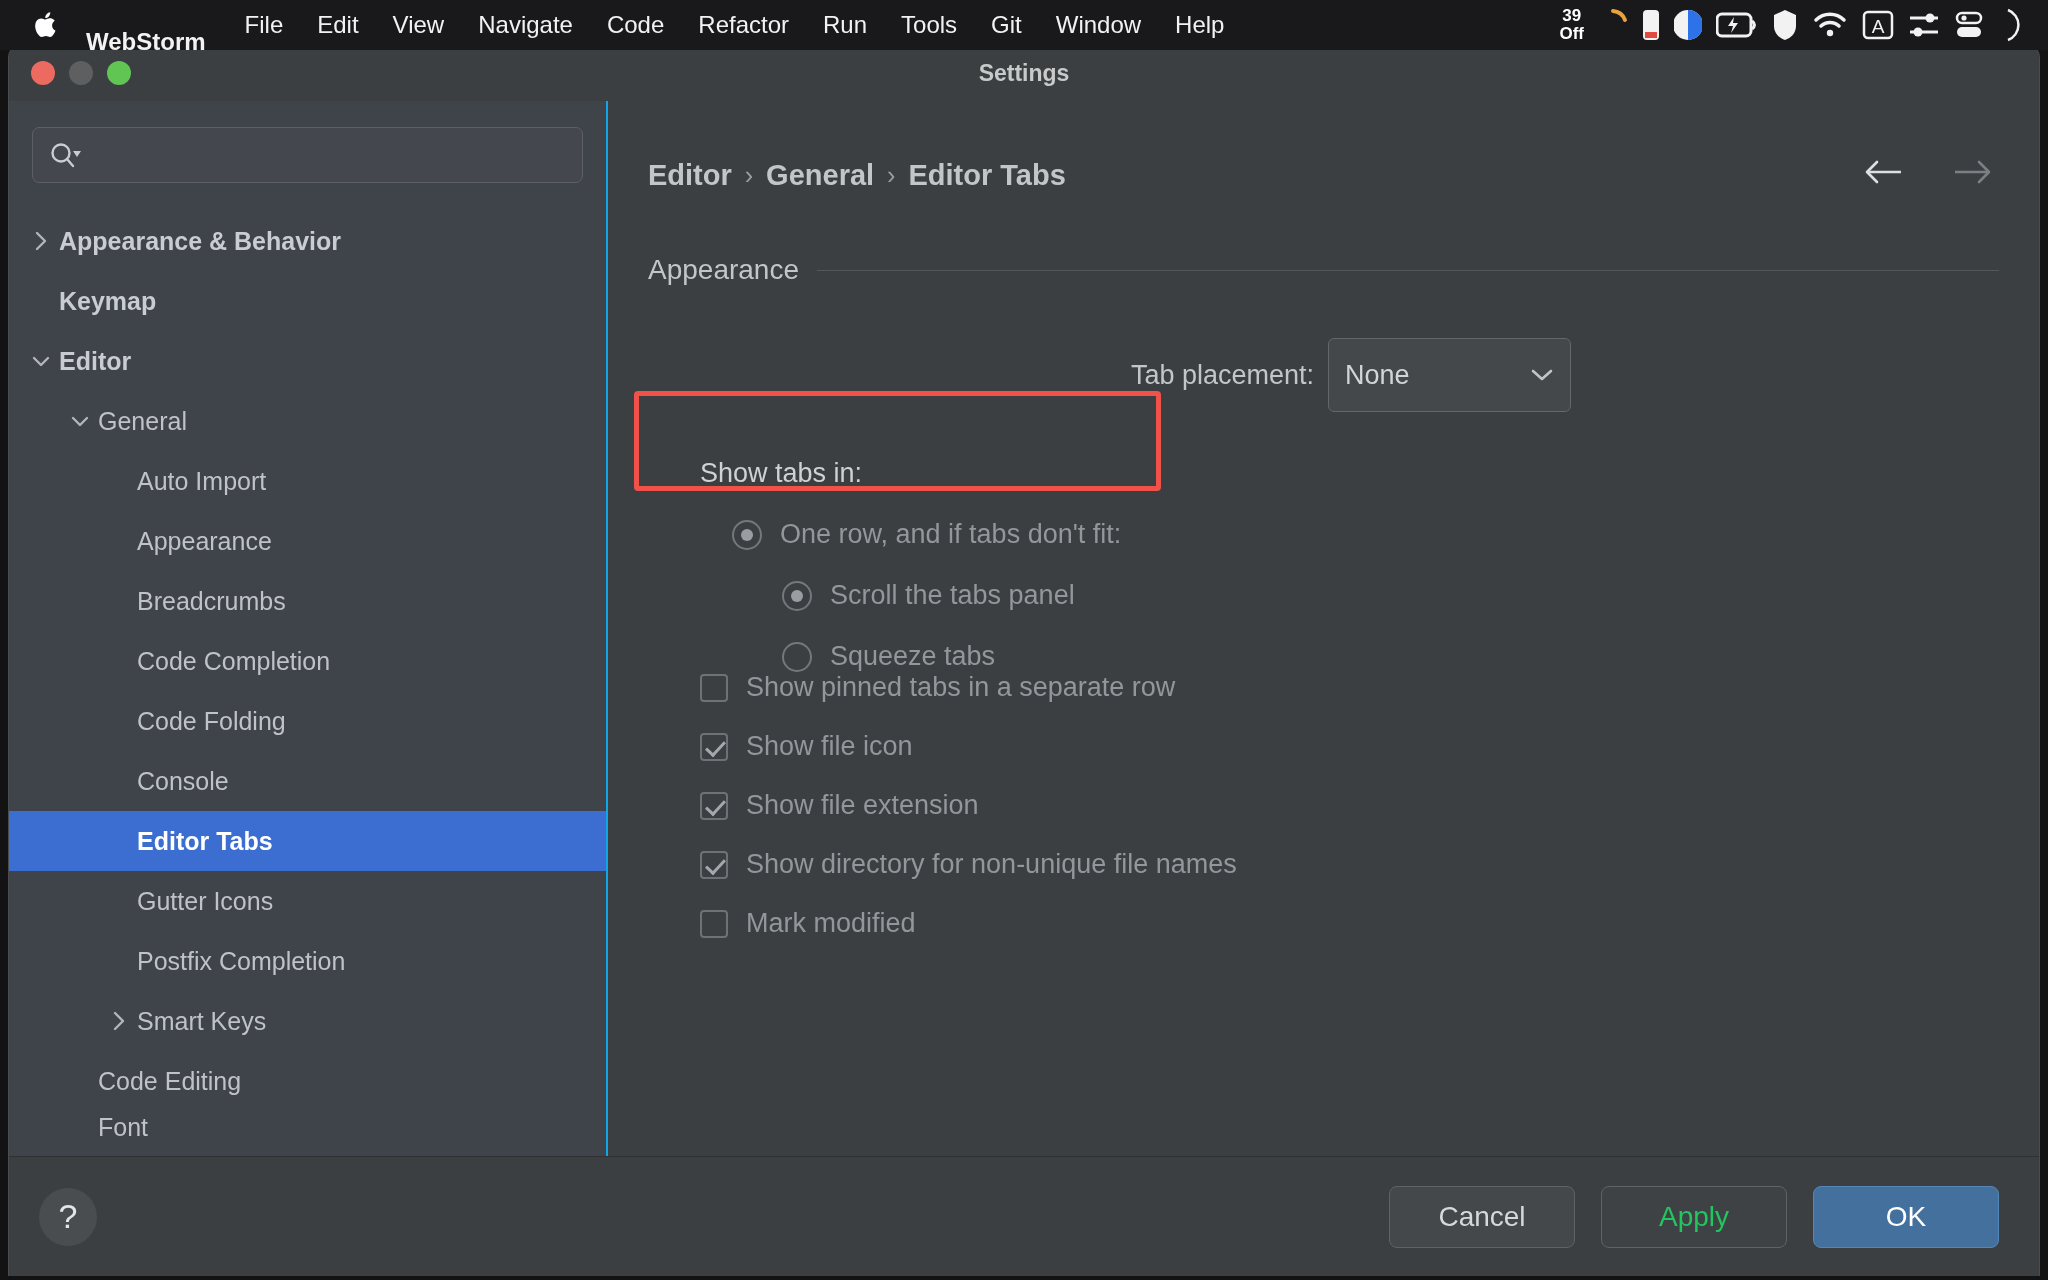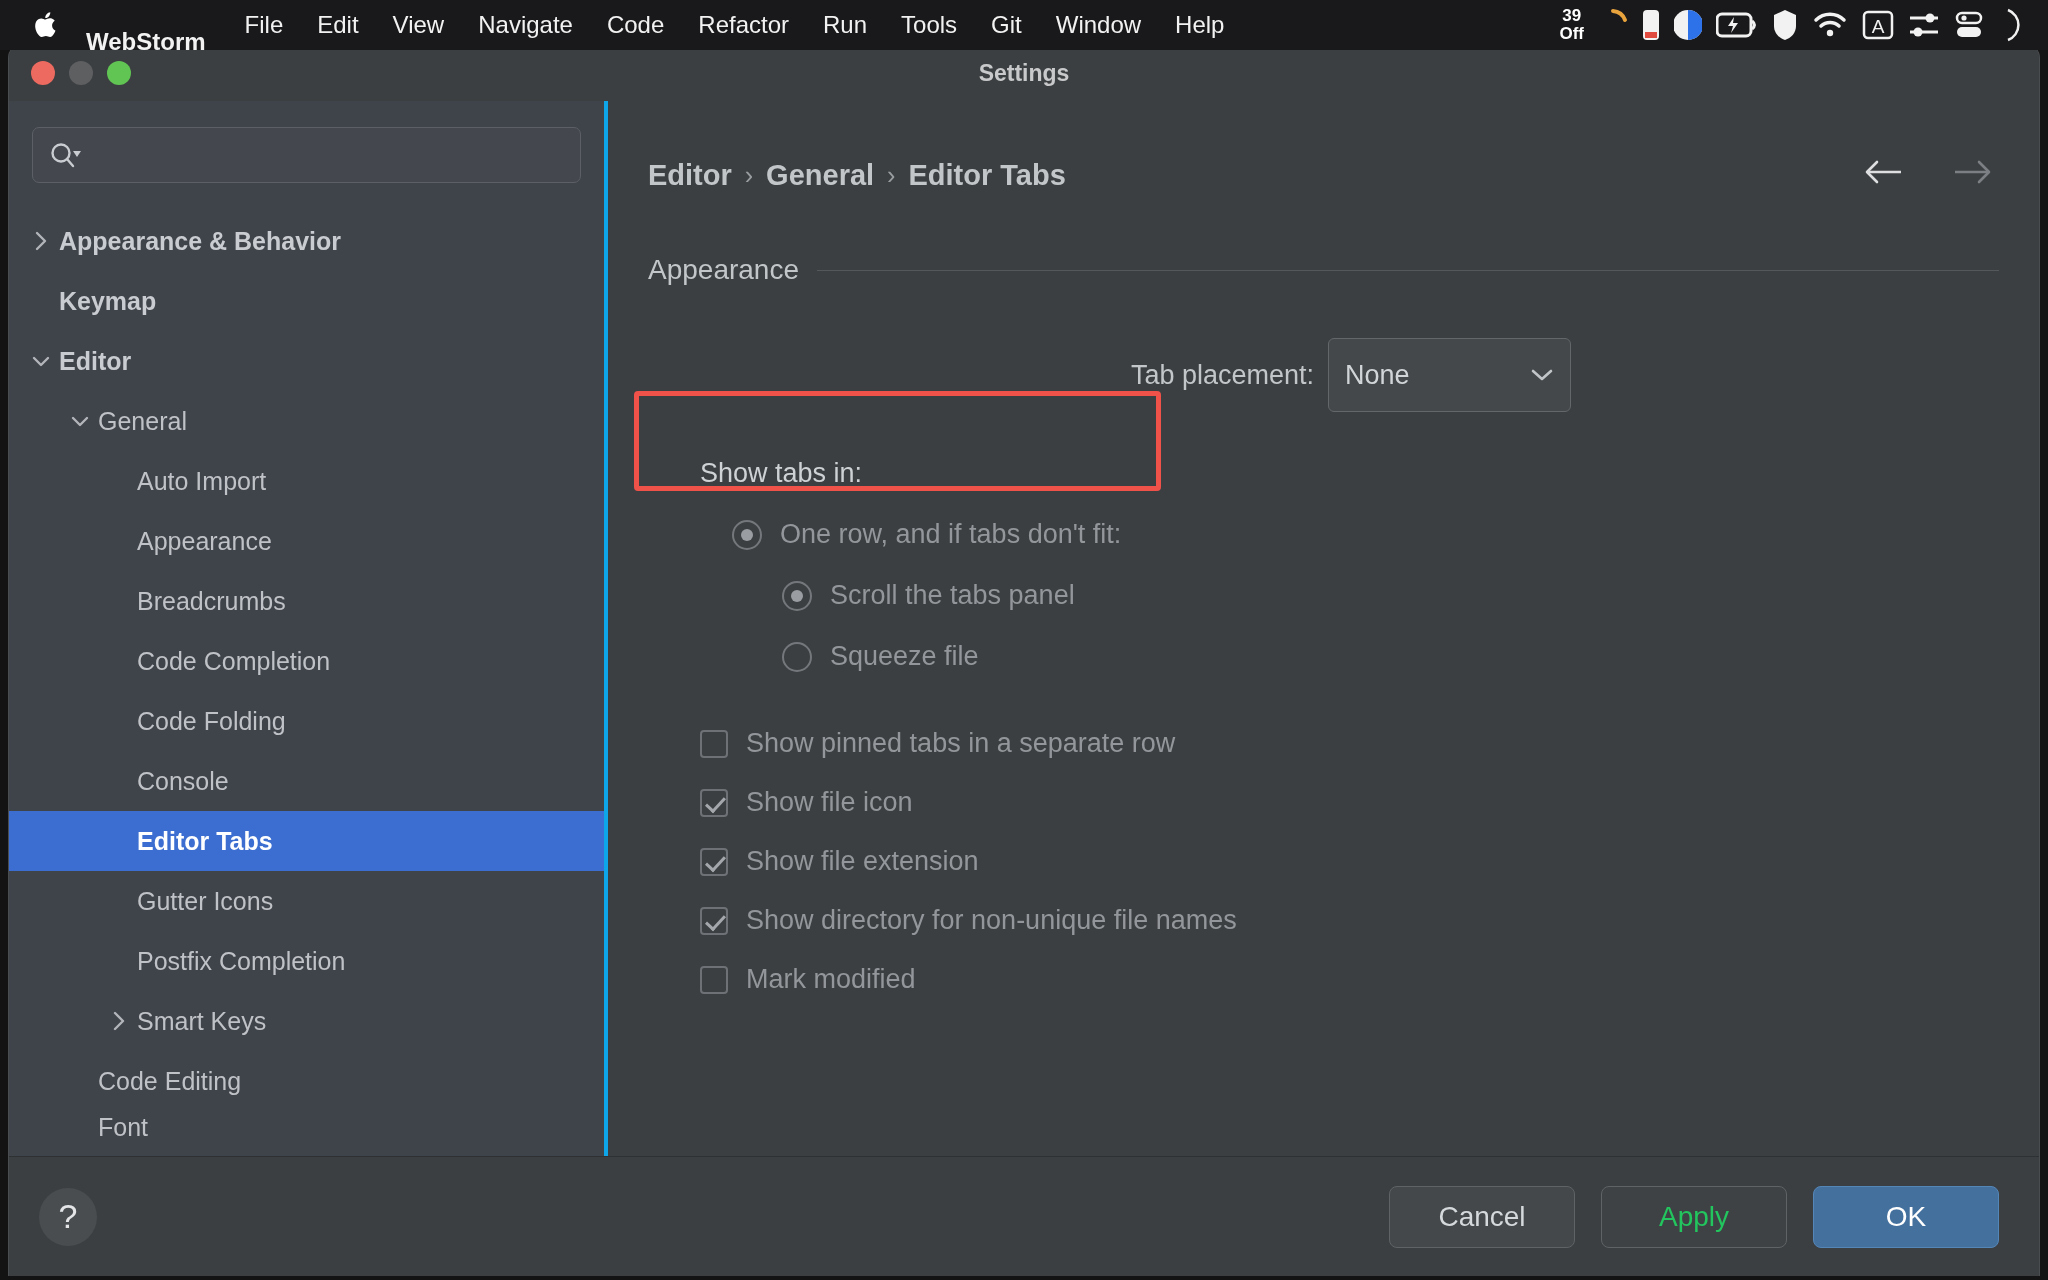--- a/index.html
+++ b/index.html
@@ -115,21 +115,21 @@
     left: 0; top: 56px;
     width: 2030px;
     height: 1112px;
     display: flex;
   }
 
   
   .sidebar {
     width: 599px;
     background: #3f434a;
-    border-right: 4px solid #0ea5e9;
+    border-right: 2px solid #0ea5e9;
     position: relative;
     overflow: hidden;
   }
   .search-wrap { padding: 26px 23px 0 23px; }
   .search-box {
     height: 56px;
     border: 1px solid #5c6066;
     border-radius: 7px;
     background: #44484e;
     display: flex;
@@ -305,21 +305,21 @@
     width: 12px; height: 12px;
     border-radius: 50%;
     background: #9a9ea2;
   }
   .radio-label, .check-label {
     color: #93979b;
     font-size: 27px;
     white-space: nowrap;
   }
 
-  .checks { margin-top: 56px; }
+  .checks { }
   .check-row { margin-top: 28px; }
   .check-row:first-child { margin-top: 0; }
   .cbox {
     width: 28px; height: 28px;
     border: 2px solid #6e7276;
     border-radius: 4px;
     flex: none;
     position: relative;
     background: transparent;
   }
@@ -661,21 +661,21 @@
               <span class="radio-label">One row, and if tabs don't fit:</span>
             </div>
 
             <div class="radio-row indent2">
               <span class="radio checked"></span>
               <span class="radio-label">Scroll the tabs panel</span>
             </div>
 
             <div class="radio-row indent2">
               <span class="radio"></span>
-              <span class="radio-label">Squeeze file</span>
+              <span class="radio-label">Squeeze tabs</span>
             </div>
 
           </div>
 
           <div class="checks" style="padding-left:52px;">
 
             <div class="check-row">
               <span class="cbox"></span>
               <span class="check-label">Show pinned tabs in a separate row</span>
             </div>

